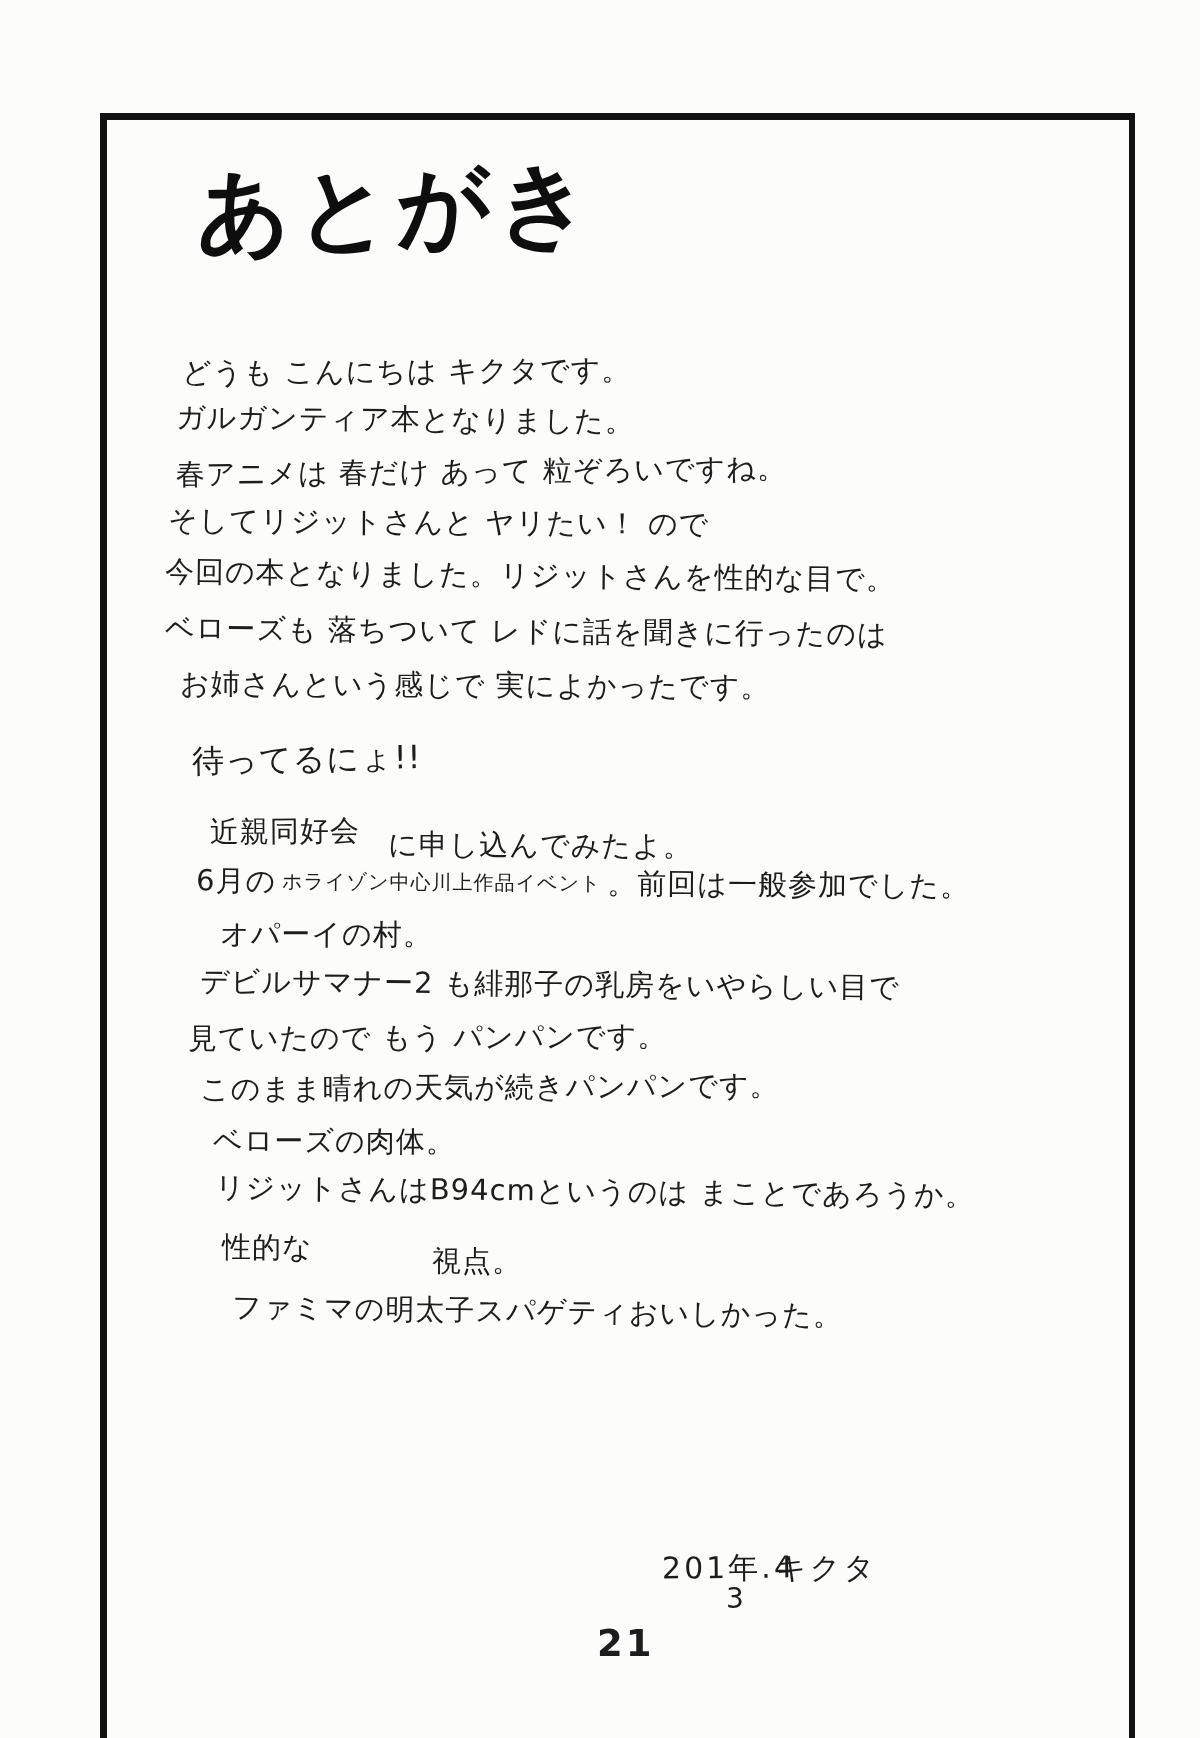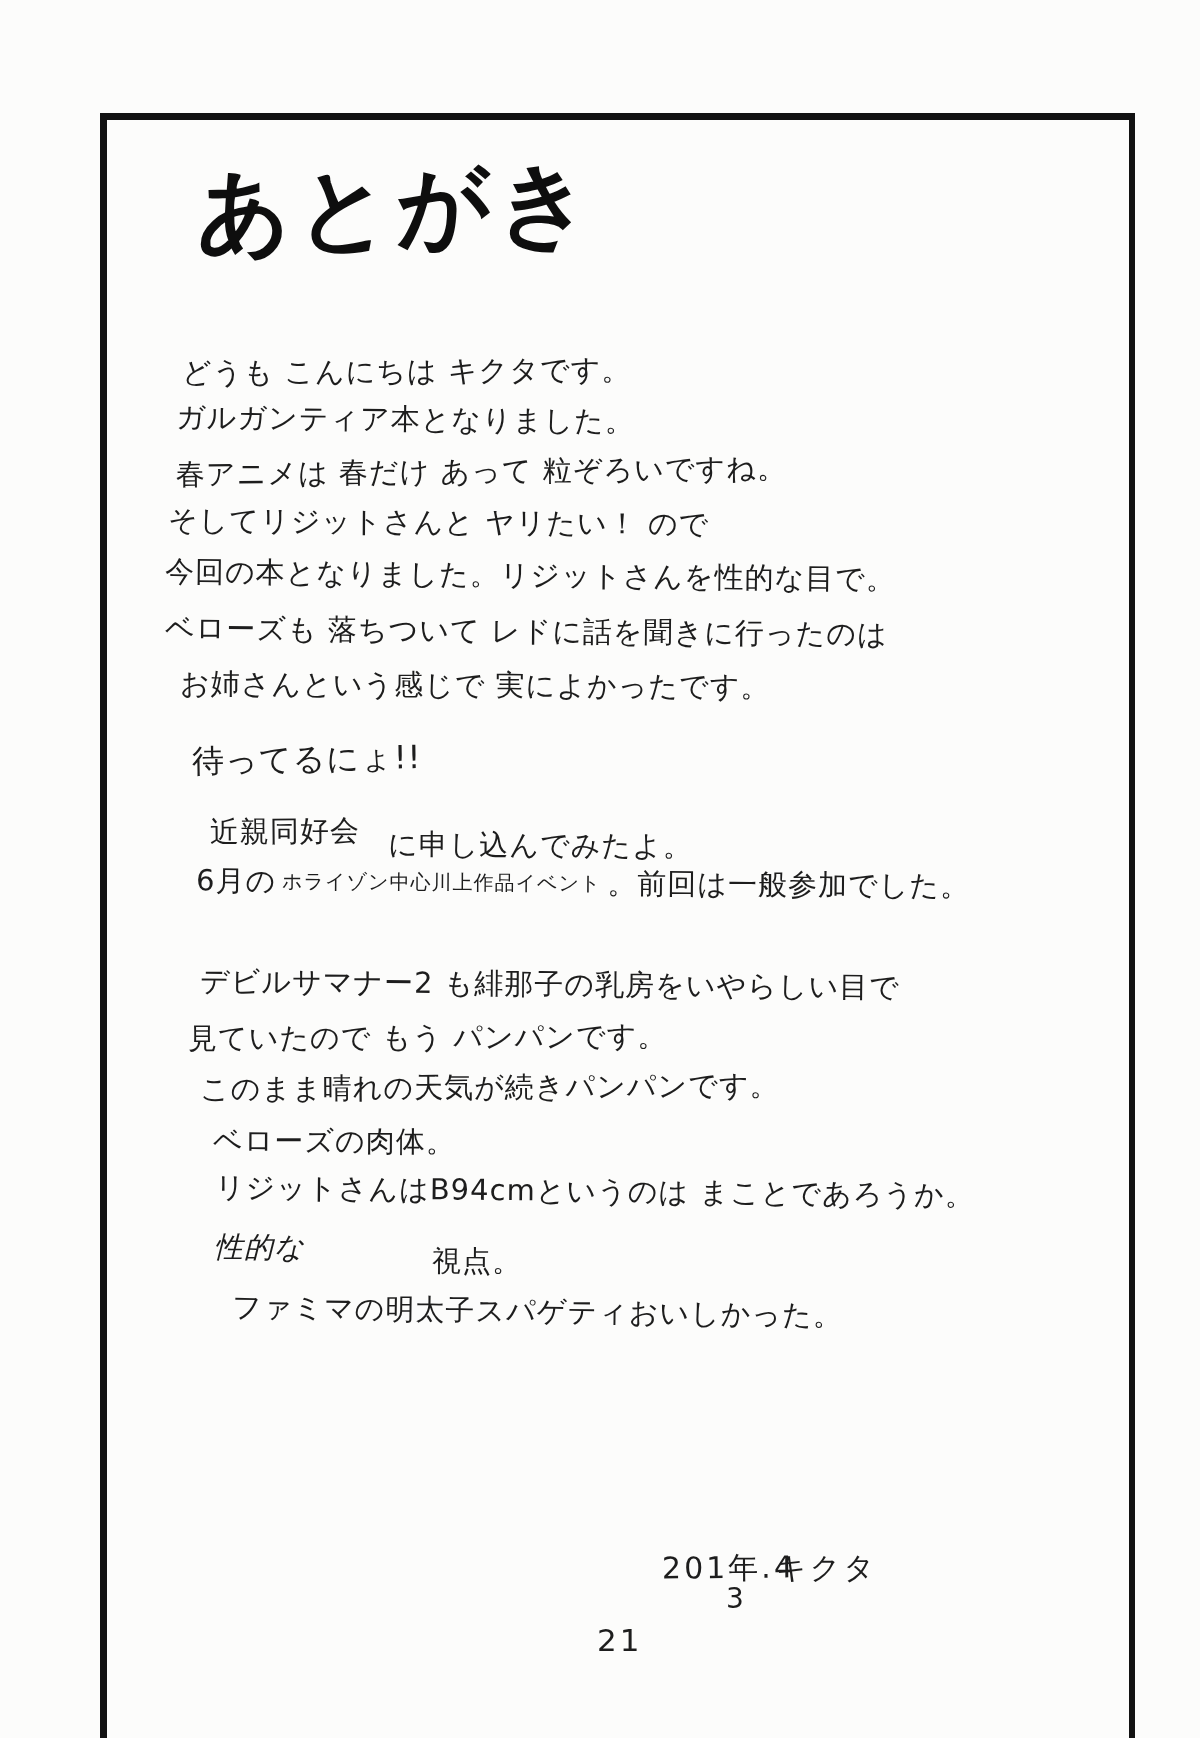--- a/index.html
+++ b/index.html
@@ -63,38 +63,39 @@
   <div class="line" style="left:192px;top:738px;font-size:32px;transform:rotate(-1deg);">待ってるにょ!!</div>
 
   <div class="line" style="left:210px;top:812px;transform:rotate(-0.5deg);">近親同好会</div>
 
   <div class="line" style="left:388px;top:826px;transform:rotate(0.3deg);">に申し込んでみたよ。</div>
 
   <div class="line" style="left:196px;top:864px;transform:rotate(0.4deg);">
     <span>6月の</span><span class="seg-small">ホライゾン中心川上作品イベント</span><span>。前回は一般参加でした。</span>
   </div>
 
+  <div class="line" style="left:220px;top:915px;transform:rotate(0.2deg);">オパーイの村。</div>
 
   <div class="line" style="left:200px;top:965px;transform:rotate(0.5deg);">デビルサマナー2 も緋那子の乳房をいやらしい目で</div>
 
   <div class="line" style="left:188px;top:1018px;transform:rotate(-0.3deg);">見ていたので もう パンパンです。</div>
 
   <div class="line" style="left:200px;top:1068px;transform:rotate(-0.4deg);">このまま晴れの天気が続きパンパンです。</div>
 
   <div class="line" style="left:213px;top:1122px;transform:rotate(0.3deg);">ベローズの肉体。</div>
 
   <div class="line" style="left:215px;top:1172px;transform:rotate(0.6deg);">リジットさんはB94cmというのは まことであろうか。</div>
 
-  <div class="line" style="left:214px;top:1228px;transform:rotate(0.2deg);font-style:italic;">性的な</div>
+  <div class="line" style="left:222px;top:1228px;transform:rotate(0.2deg);">性的な</div>
 
   <div class="line" style="left:432px;top:1242px;transform:rotate(0.2deg);text-align:right;">視点。</div>
 
   <div class="line" style="left:232px;top:1292px;transform:rotate(0.8deg);">ファミマの明太子スパゲティおいしかった。</div>
 
   <div class="footer-text" style="left:662px;top:1548px;transform:rotate(-0.5deg);">201年.4</div>
 
   <div class="footer-text" style="left:726px;top:1582px;font-size:28px;">3</div>
 
   <div class="footer-text" style="left:776px;top:1548px;">キクタ</div>
 
-  <div class="footer-text" style="left:597px;top:1622px;font-size:31px;">21</div>
+  <div class="footer-text" style="left:597px;top:1622px;font-size:37px;font-weight:bold;">21</div>
 
 </div>
 
 </body></html>

